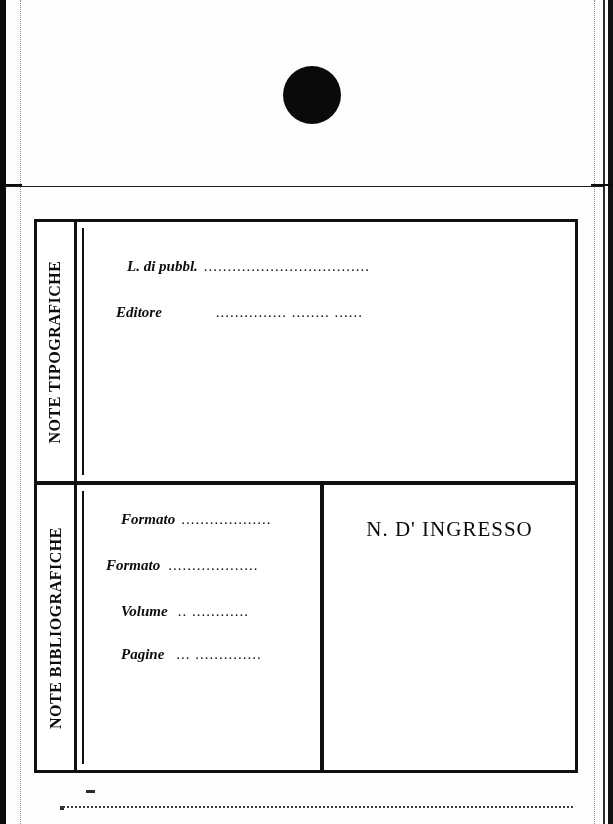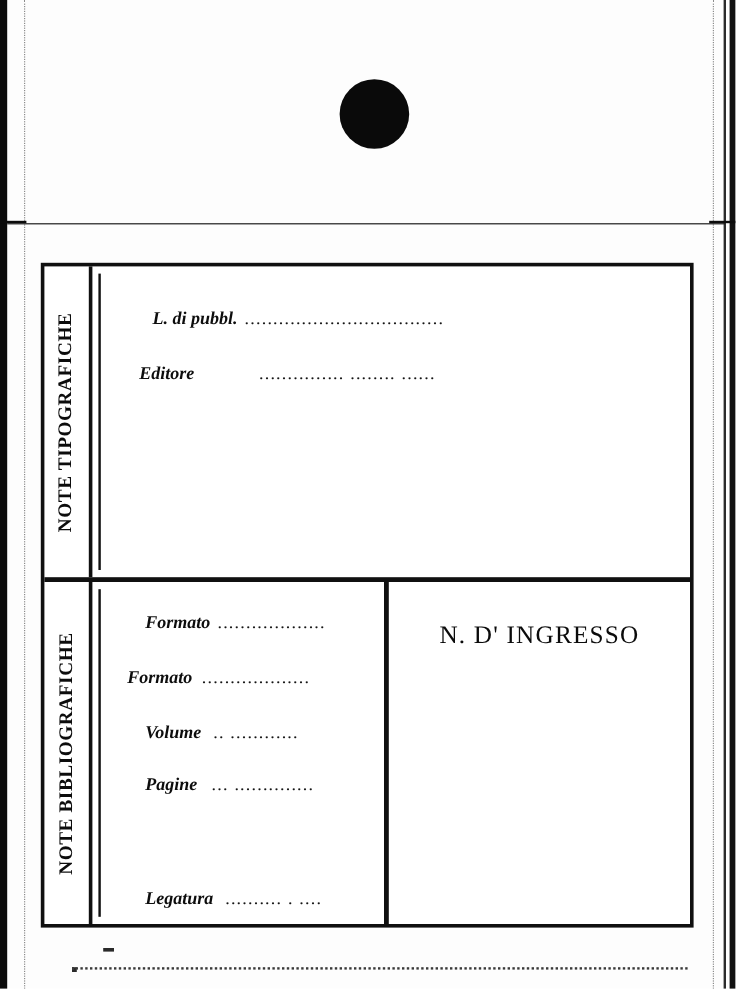--- a/index.html
+++ b/index.html
@@ -288,24 +288,20 @@
           <span class="label">Volume</span>
           <span class="dots" style="margin-left:4px;"> ..  ............</span>
         </div>
 
         <div class="field" style="top:161px; left:32px;">
           <span class="label">Pagine</span>
           <span class="dots" style="margin-left:6px;">...  ..............</span>
         </div>
 
 
-        <div class="field" style="top:256px; left:32px;">
-          <span class="label">Legatura</span>
-          <span class="dots" style="margin-left:4px;">..........   .  ....</span>
-        </div>
 
       </div>
 
       <div class="ingresso-pane">
         <div class="ingresso-title">N.  D' INGRESSO</div>
       </div>
     </div>
 
   </div>
 

